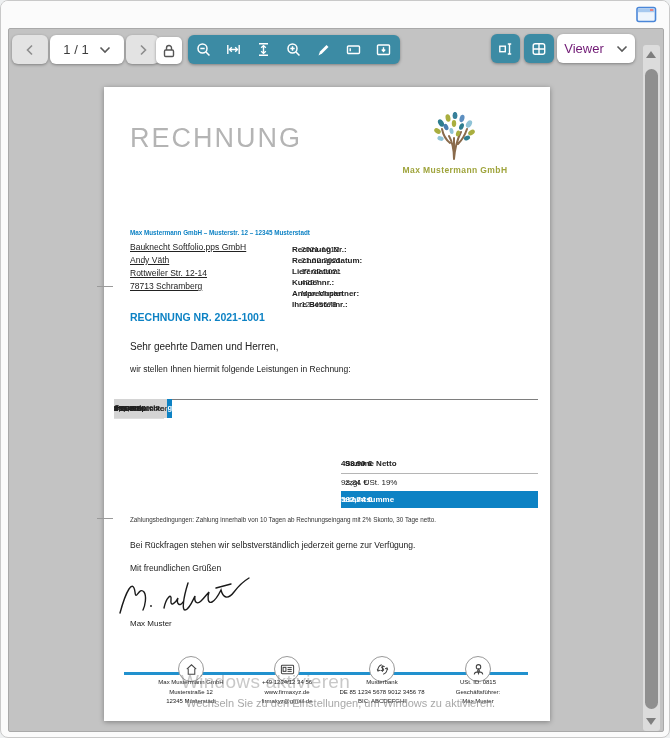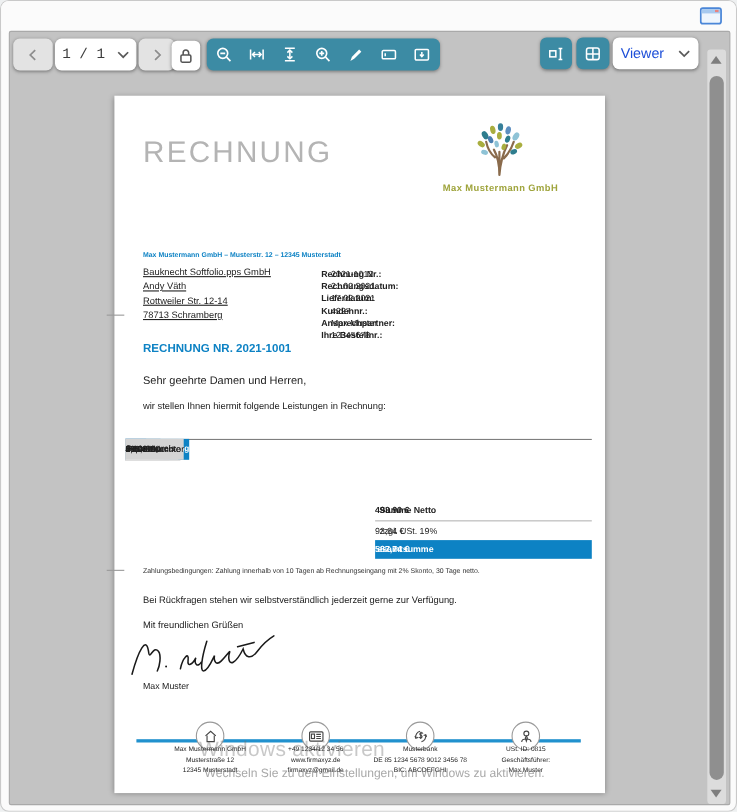--- a/index.html
+++ b/index.html
@@ -7,31 +7,31 @@
   .window{position:absolute;inset:0;background:#fbfbfb;border:1px solid #c9c9c9;border-radius:8px;box-sizing:border-box;overflow:hidden;}
   .titlebar{position:absolute;top:0;left:0;right:0;height:27px;background:#fbfbfb;}
   .win-icon{position:absolute;top:5px;right:12px;width:21px;height:17px;cursor:pointer;}
   .workspace{position:absolute;left:7px;top:27px;width:656px;height:704px;background:#c3c3c3;border:1px solid #a9a9a9;box-sizing:border-box;border-radius:2px;overflow:hidden;}
 
   
   .btn{position:absolute;border-radius:6px;box-shadow:0 1px 3px rgba(0,0,0,.35);display:flex;align-items:center;justify-content:center;cursor:pointer;box-sizing:border-box;}
   .btn.gray{background:#e3e3e3;}
   .btn.white{background:#ffffff;}
   .btn-prev{left:3px;top:6px;width:36px;height:29px;}
-  .page-select{left:41px;top:6px;width:74px;height:29px;gap:10px;font-family:Liberation Mono, monospace;}
+  .page-select{left:41px;top:6px;width:74px;height:29px;gap:10px;}
   .page-num{font-size:13px;color:#3c3c3c;}
   .btn-next{left:117px;top:6px;width:33px;height:29px;}
   .btn-lock{left:147px;top:8px;width:26px;height:27px;border-radius:5px;}
   .tb-teal{position:absolute;left:179px;top:6px;width:212px;height:29px;background:#3c8ba4;border-radius:6px;box-shadow:0 1px 3px rgba(0,0,0,.35);display:flex;align-items:center;}
   .tb-teal .tbtn{width:30px;height:29px;display:flex;align-items:center;justify-content:center;cursor:pointer;}
   .btn.teal{background:#3c8ba4;}
   .btn-cursor{left:482px;top:5px;width:29px;height:29px;}
   .btn-grid{left:515px;top:5px;width:30px;height:29px;}
   .viewer-select{left:548px;top:5px;width:78px;height:29px;gap:12px;}
-  .viewer-label{font-size:13px;color:#1d4ed8;}
+  .viewer-label{font-size:13px;color:#701a75;}
 
   
   .scrollbar{position:absolute;right:3px;top:16px;width:17px;height:686px;background:#dcdcdc;border-radius:3px;}
   .sb-up{position:absolute;top:6px;left:3px;width:0;height:0;border-left:5.5px solid transparent;border-right:5.5px solid transparent;border-bottom:7px solid #7e7e7e;}
   .sb-down{position:absolute;bottom:6px;left:3px;width:0;height:0;border-left:5.5px solid transparent;border-right:5.5px solid transparent;border-top:7px solid #7e7e7e;}
   .sb-thumb{position:absolute;top:24px;left:2px;width:13px;height:640px;background:#8f8f8f;border-radius:7px;cursor:grab;}
 
   
   .page{position:absolute;left:95px;top:58px;width:446px;height:634px;background:#ffffff;box-shadow:0 1px 5px rgba(0,0,0,.35);}
   .page *{position:absolute;}

